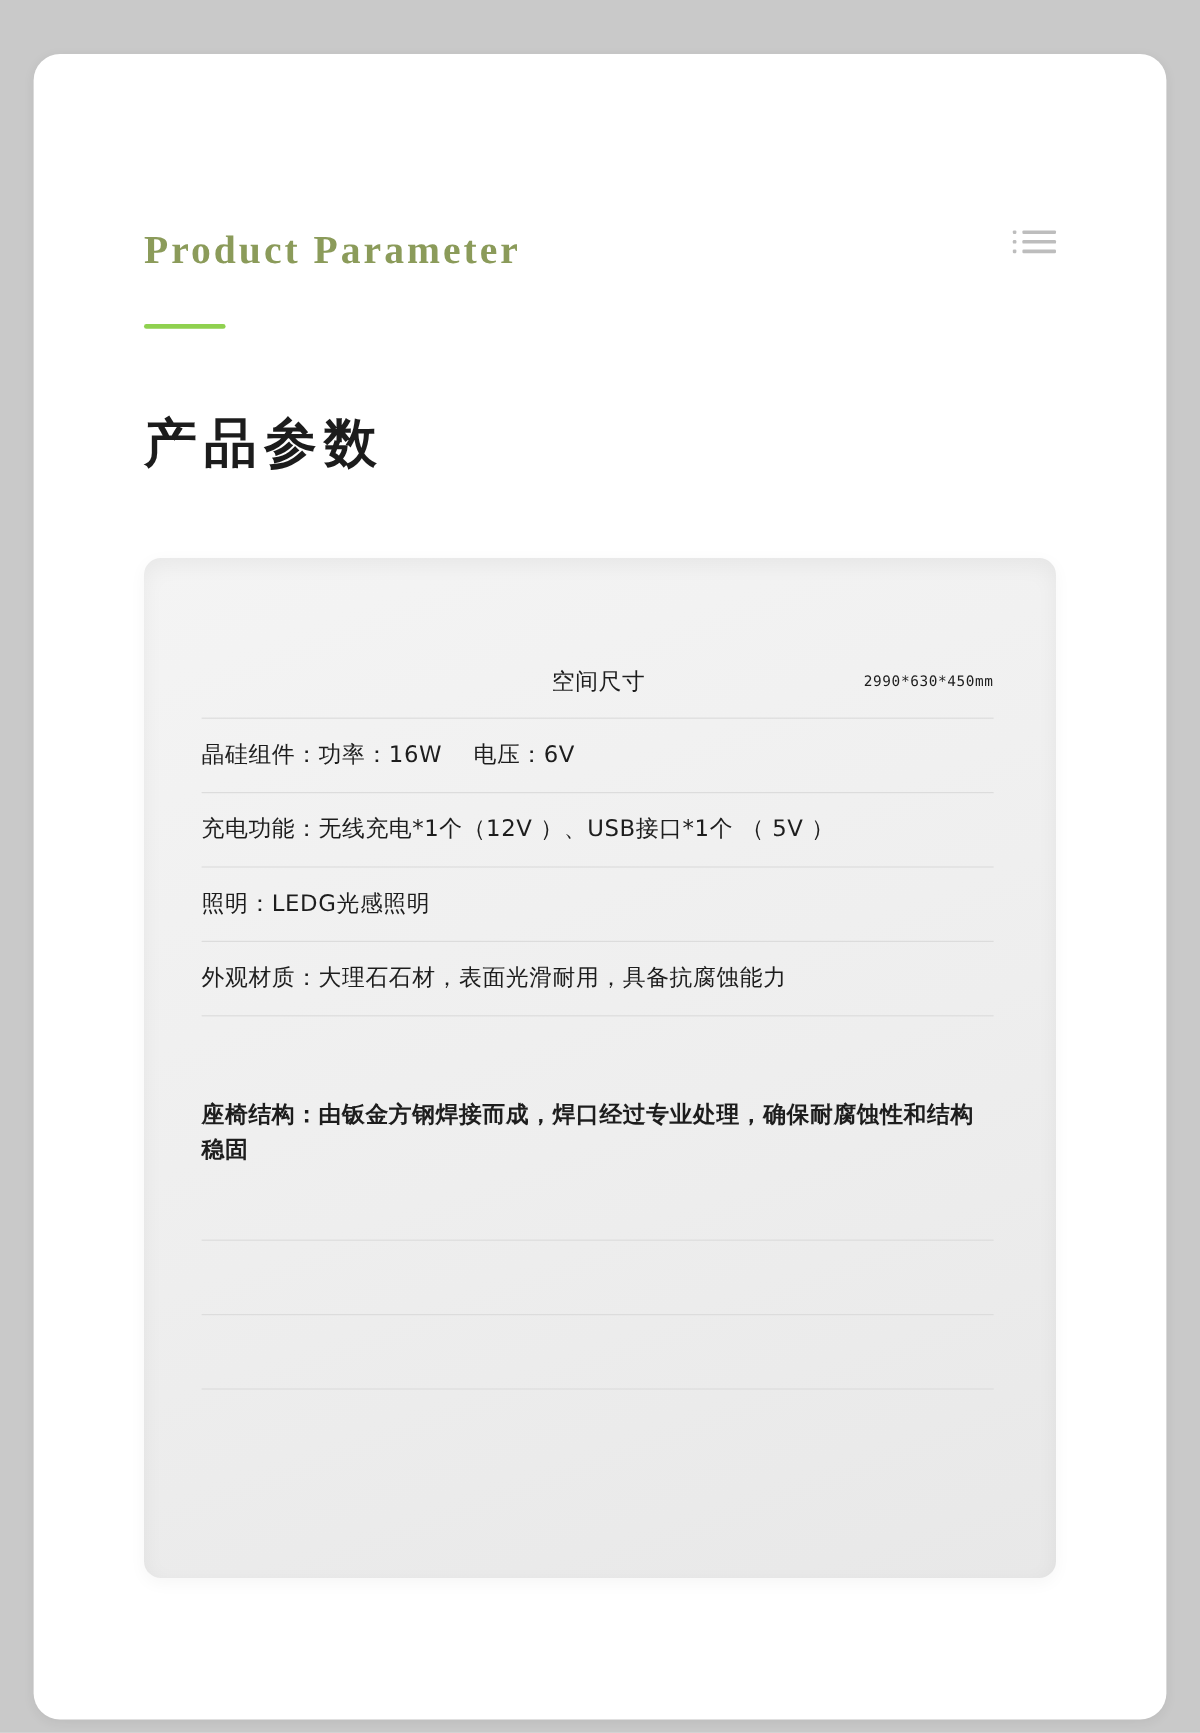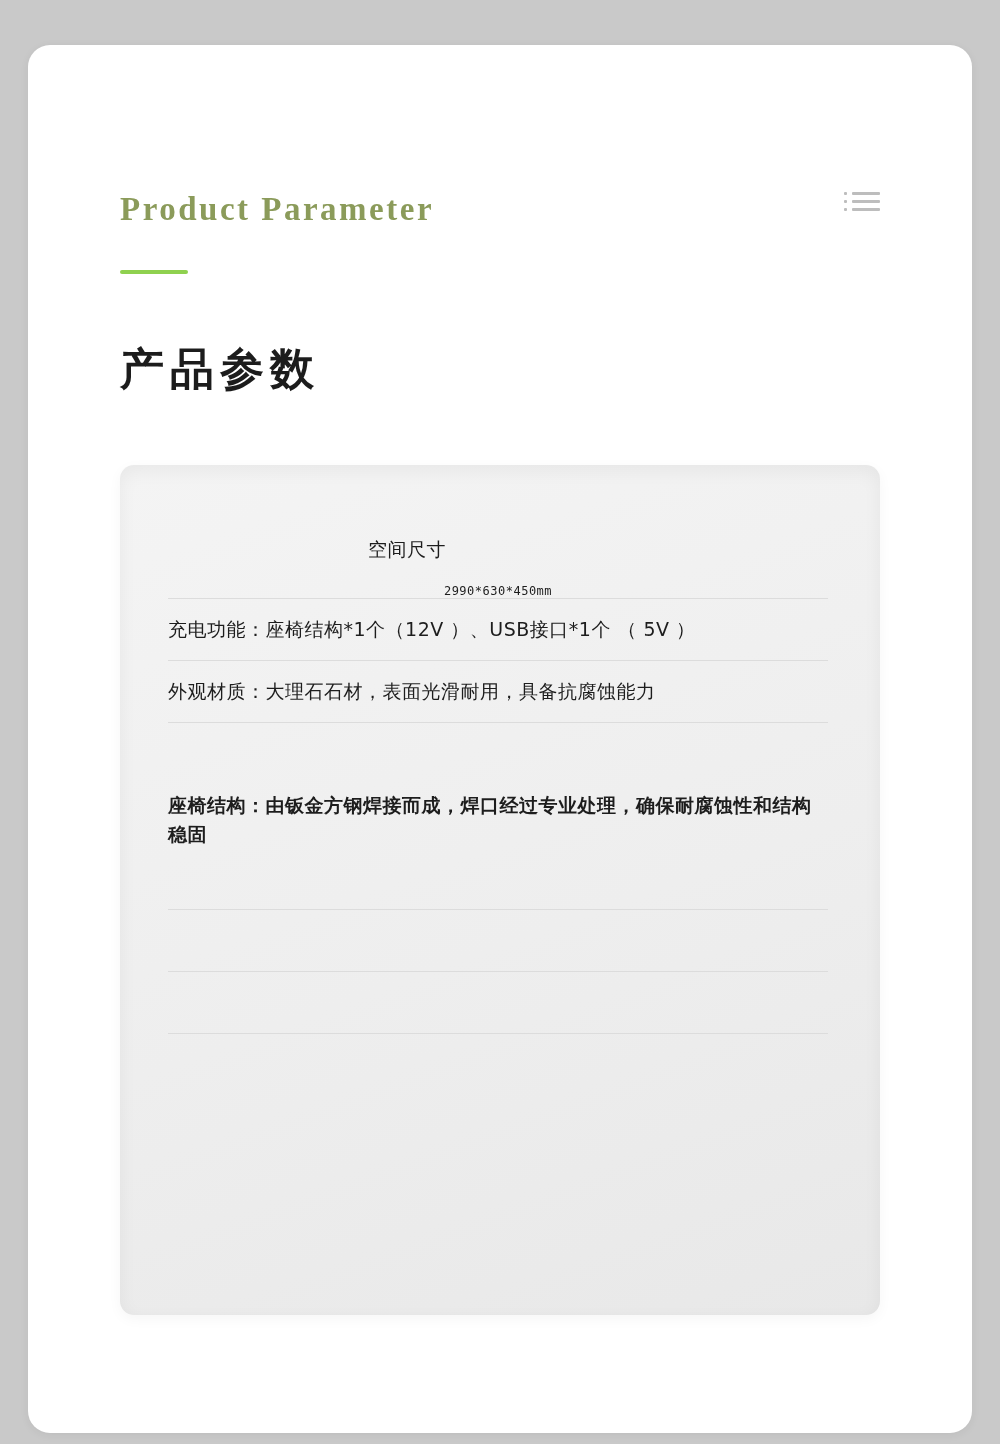--- a/index.html
+++ b/index.html
@@ -124,22 +124,21 @@
   .spec-text {
     font-family: "DejaVu Sans", "Liberation Sans", sans-serif;
     font-size: 19px;
     color: #1d1d1d;
     letter-spacing: 0.5px;
     line-height: 1.5;
     white-space: pre;
   }
 
   .spec-row.two-col {
-    justify-content: space-between;
-    flex-direction: column;
+    justify-content: flex-end;
   }
   .spec-row.two-col .spec-label {
     font-family: "DejaVu Sans", "Liberation Sans", sans-serif;
     font-size: 19px;
     color: #1d1d1d;
     letter-spacing: 0.5px;
     width: 260px;
   }
   .spec-row.two-col .spec-value {
     font-family: "DejaVu Sans Mono", "Liberation Mono", monospace;
@@ -185,26 +184,32 @@
 
   <div class="spec-card">
     <div class="spec-list">
 
       <div class="spec-row two-col">
         <span class="spec-label">空间尺寸</span>
         <span class="spec-value">2990*630*450mm</span>
       </div>
 
 
-
-
-      <div class="spec-row">
-        <span class="spec-text">充电功能：座椅结构*1个（12V ）、USB接口*1个 （ 5V ）</span>
-      </div>
-
+      <div class="spec-row">
+        <span class="spec-text">晶硅组件：功率：16W    电压：6V</span>
+      </div>
+
+
+      <div class="spec-row">
+        <span class="spec-text">充电功能：无线充电*1个（12V ）、USB接口*1个 （ 5V ）</span>
+      </div>
+
+      <div class="spec-row">
+        <span class="spec-text">照明：LEDG光感照明</span>
+      </div>
 
       <div class="spec-row">
         <span class="spec-text">外观材质：大理石石材，表面光滑耐用，具备抗腐蚀能力</span>
       </div>
 
       <div class="spec-row wrap" style="min-height:125px;border-bottom:none;">
         <span class="spec-text">座椅结构：由钣金方钢焊接而成，焊口经过专业处理，确保耐腐蚀性和结构稳固</span>
       </div>
 
       <div class="spec-row empty">

